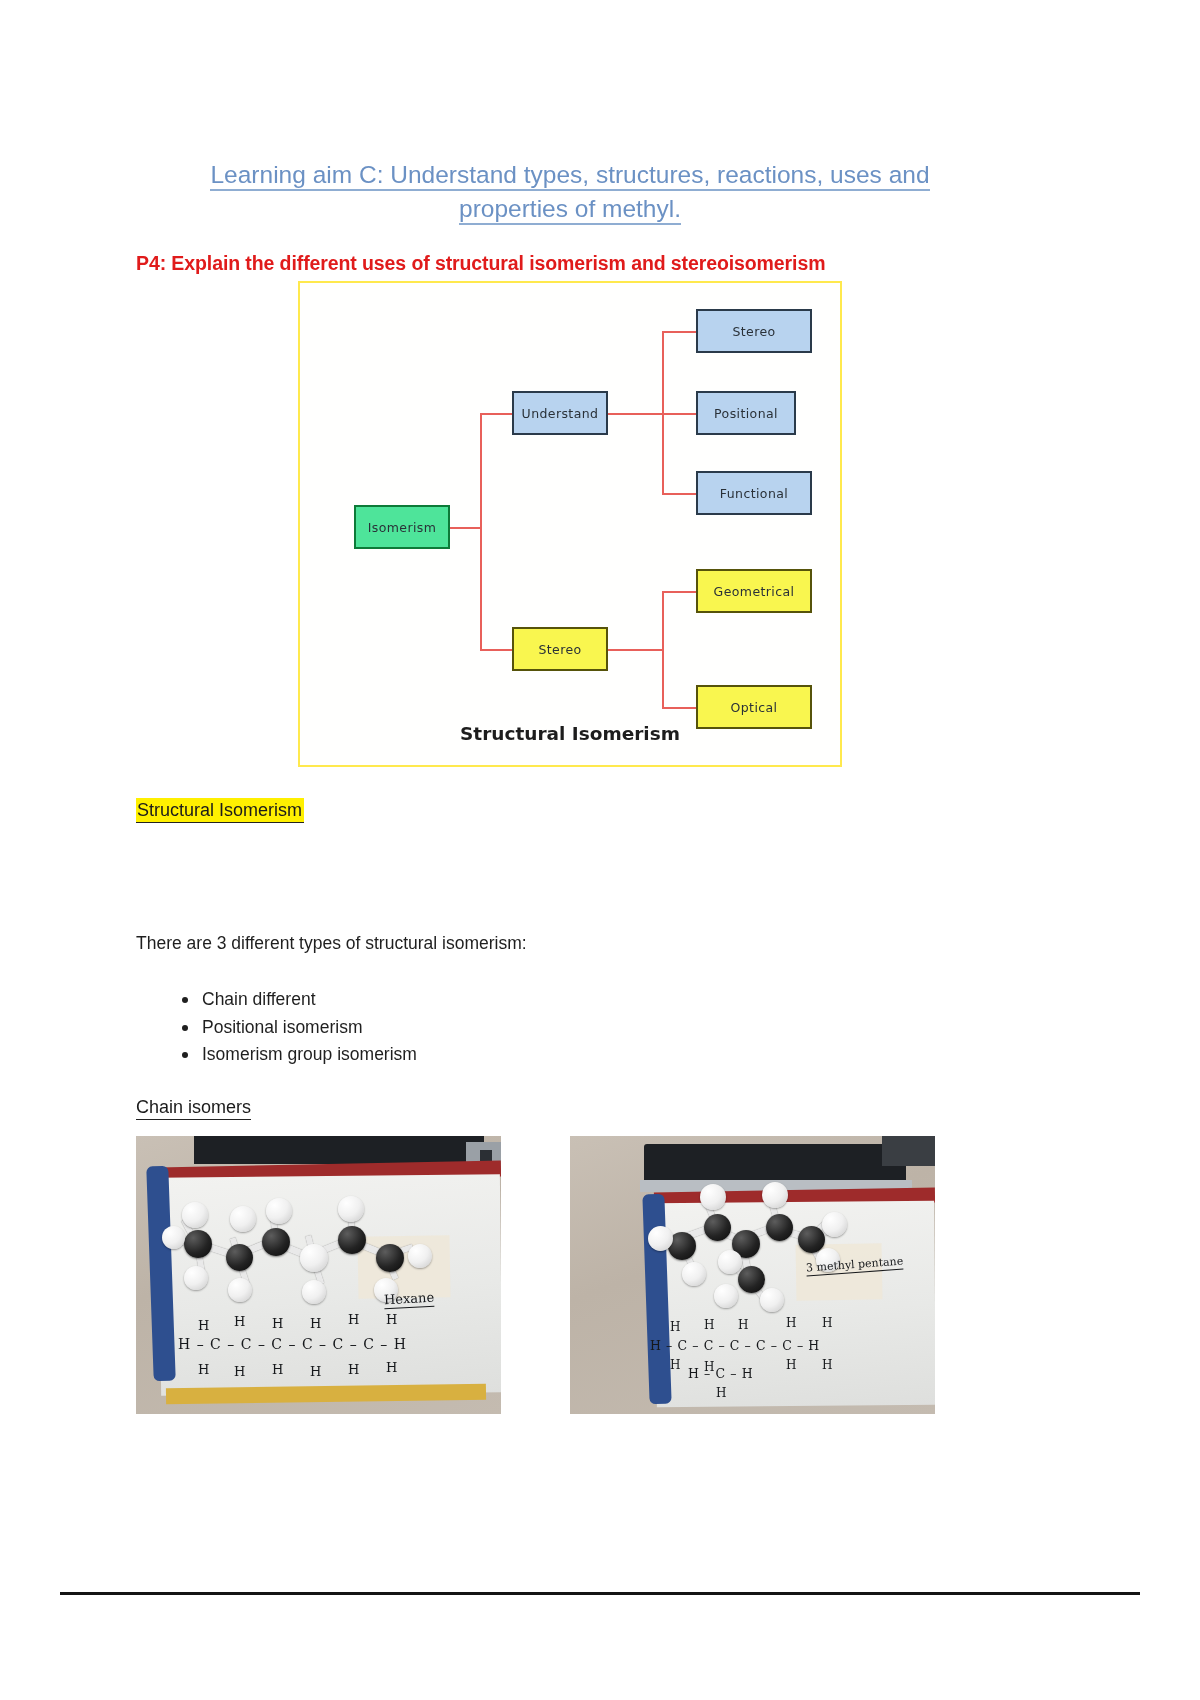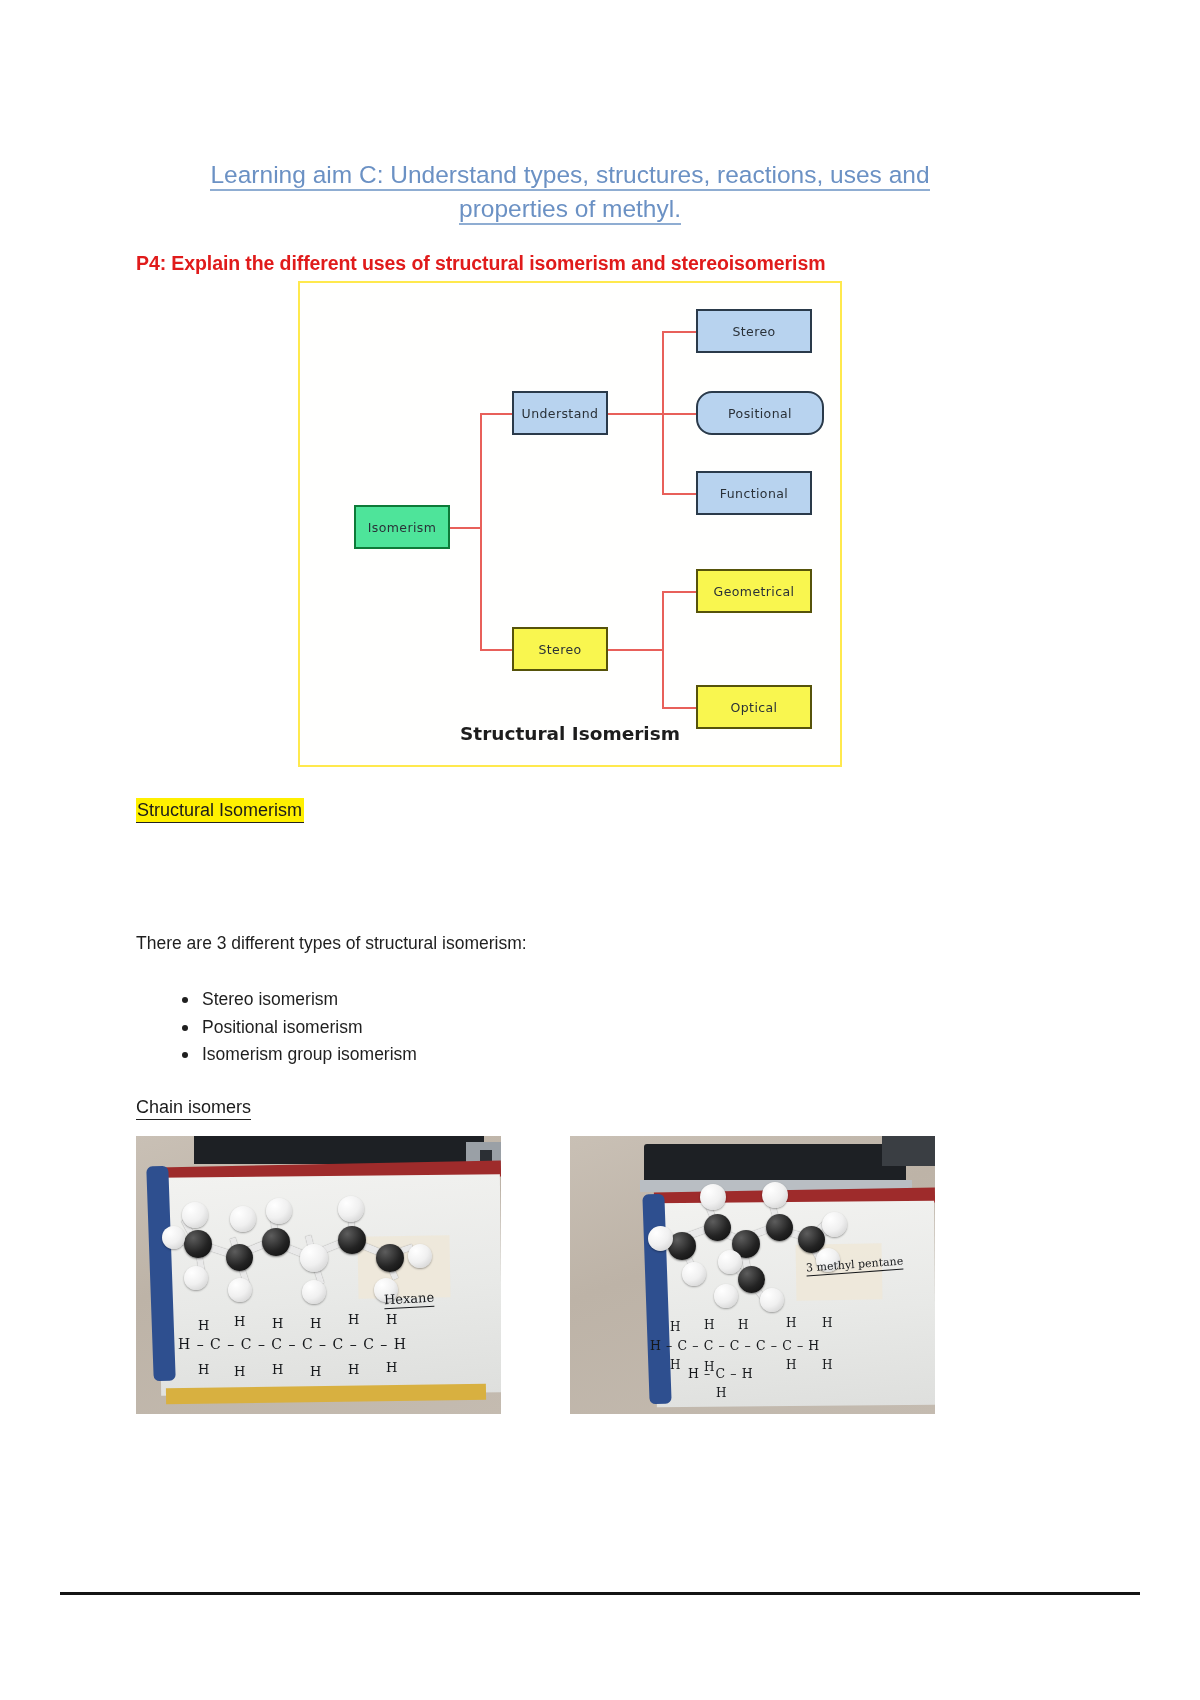--- a/index.html
+++ b/index.html
@@ -312,21 +312,21 @@
       </div>
 
       <div class="node yellow" style="left:212px; top:344px; width:96px; height:44px;">
         <span>Stereo</span>
       </div>
 
       <div class="node blue" style="left:396px; top:26px; width:116px; height:44px;">
         <span>Stereo</span>
       </div>
 
-      <div class="node blue" style="left:396px; top:108px; width:128px; height:44px;border-radius:16px;">
+      <div class="node blue" style="left:396px; top:108px; width:100px; height:44px;">
         <span>Positional</span>
       </div>
 
       <div class="node blue" style="left:396px; top:188px; width:116px; height:44px;">
         <span>Functional</span>
       </div>
 
       <div class="node yellow" style="left:396px; top:286px; width:116px; height:44px;">
         <span>Geometrical</span>
       </div>
@@ -339,21 +339,21 @@
 
     <div class="fig-caption">Structural Isomerism</div>
   </div>
 
   <div class="sub-highlight">Structural Isomerism</div>
 
 
   <div class="para para-2">There are 3 different types of structural isomerism:</div>
 
   <ul class="bullets">
-    <li>Stereo isomerism</li>
+    <li>Chain different</li>
     <li>Positional isomerism</li>
     <li>Isomerism group isomerism</li>
   </ul>
 
   <div class="sub-underline">Chain isomers</div>
 
   <div class="photo photo-left">
     <div class="ph-desk"></div>
 
     <div class="ph-laptop" style="left:58px; top:0px; width:290px; height:28px;"></div>

